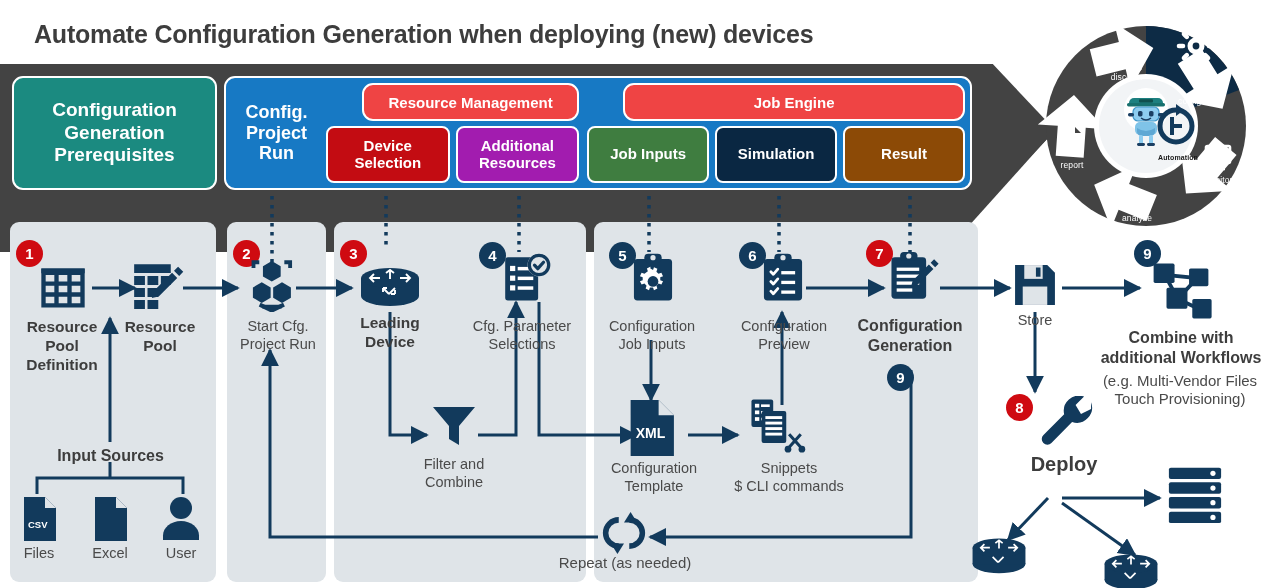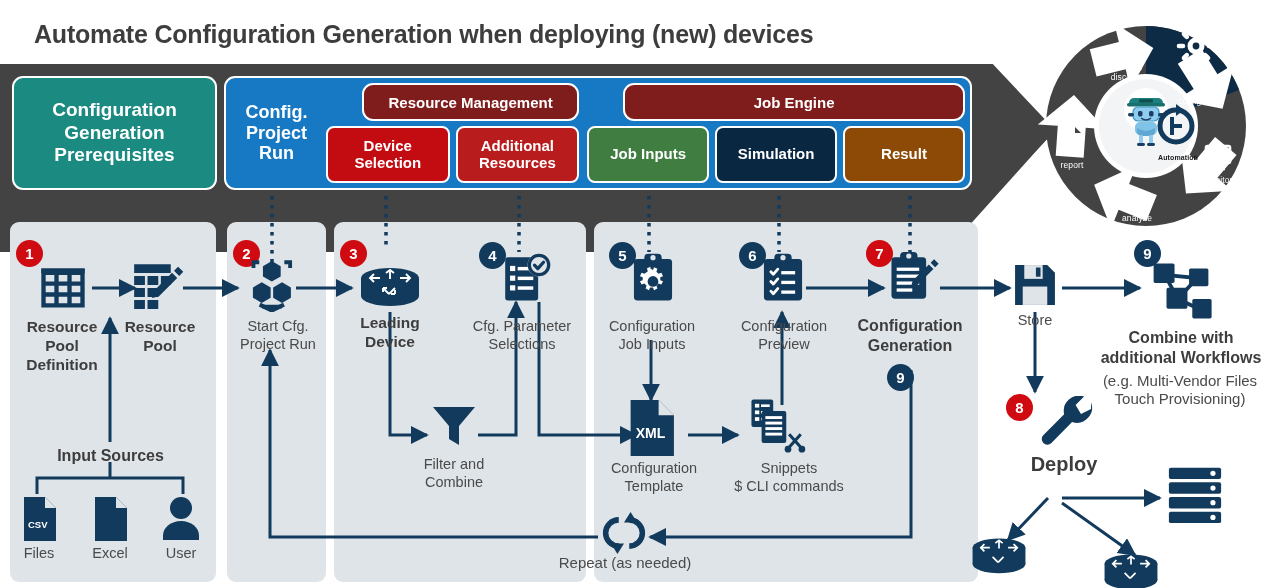--- a/index.html
+++ b/index.html
@@ -42,32 +42,32 @@
     position:absolute; left:224px; top:76px; width:748px; height:114px;
     background:#1779c4; border:2.5px solid #ffffff; border-radius:11px;
     display:flex; align-items:stretch; padding:5px;
   }
   .cfgrun-label {
     width:92px; display:flex; align-items:center; justify-content:center;
     color:#fff; font-weight:bold; font-size:18px; line-height:1.15; text-align:center;
   }
   .grp { display:flex; flex-direction:column; gap:5px; }
   .grp-head {
-    background:#7f1d1d; border:2px solid #ffffff; border-radius:11px;
+    background:#ef4444; border:2px solid #ffffff; border-radius:11px;
     height:38px; display:flex; align-items:center; justify-content:center;
     color:#fff; font-weight:bold; font-size:15px;margin-left:36px;
   }
   .grp-body { display:flex; gap:6px; flex:1; }
   .sub {
     flex:1; border:2px solid #ffffff; border-radius:8px;
     display:flex; align-items:center; justify-content:center; text-align:center;
     color:#fff; font-weight:bold; font-size:15px; line-height:1.1;
   }
   .sub.red    { background:#c30c12; }
-  .sub.orange { background:#b91c1c; }
+  .sub.orange { background:#a21caf; }
   .sub.green  { background:#3f7d40; }
   .sub.navy   { background:#0a2742; }
   .sub.brown  { background:#8c4a06; }
 
   .rm-grp  { width:256px; margin-left:4px; }
   .je-grp  { width:382px; margin-left:8px; }
 
   
   .panel { position:absolute; background:#dfe4e8; border-radius:9px; }
   #panel1 { left:10px;  top:222px; width:206px; height:360px; }

